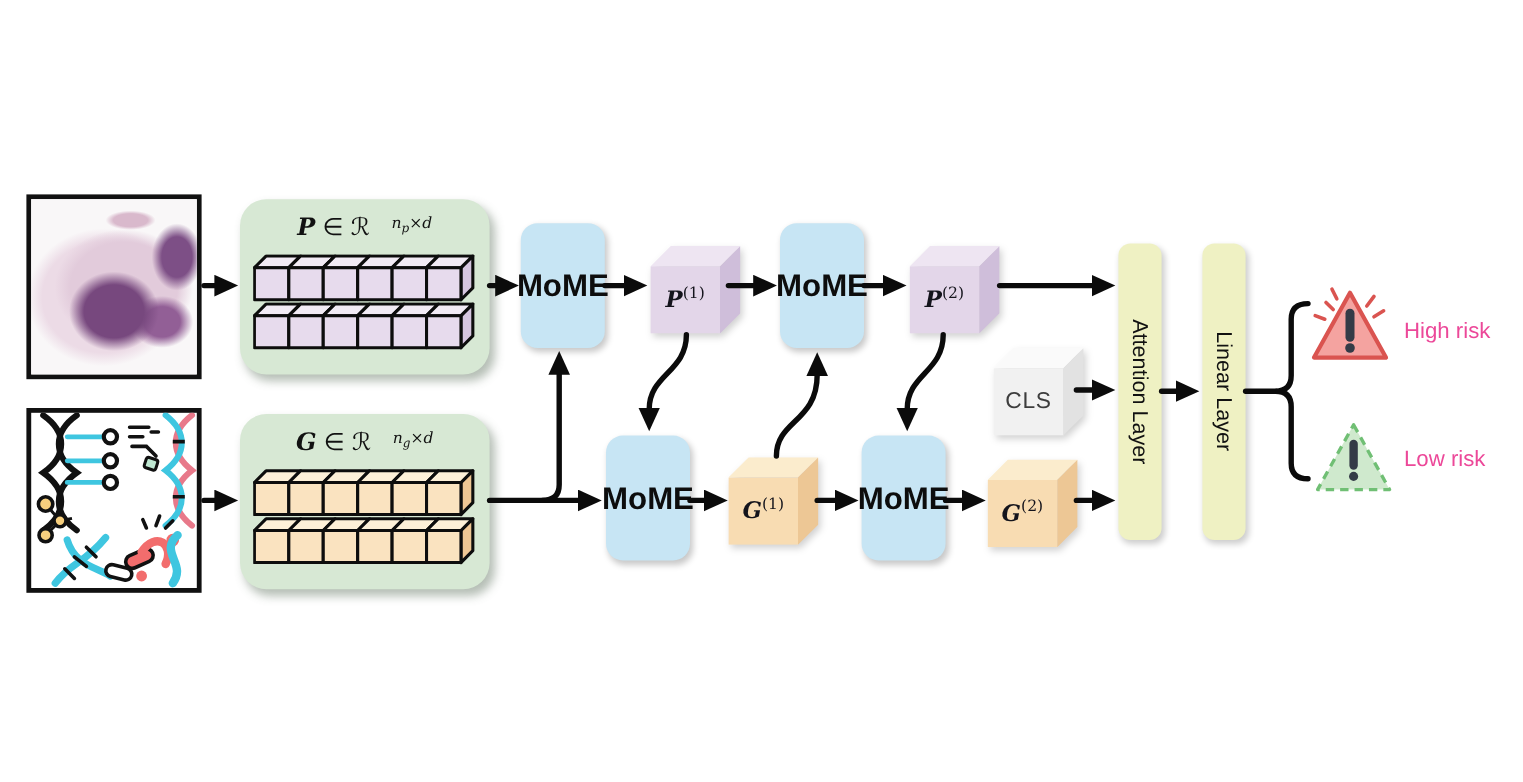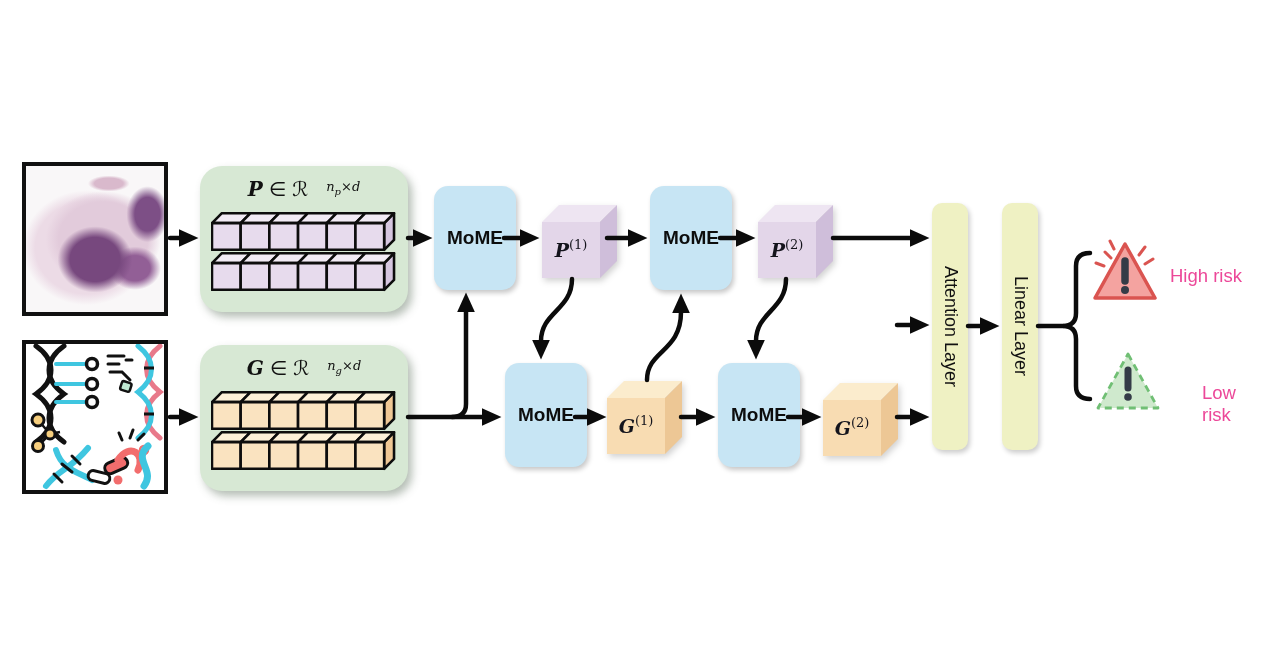--- a/index.html
+++ b/index.html
@@ -26,23 +26,23 @@
              font-family:"DejaVu Serif","DejaVu Sans",serif;font-size:20px;color:#111;}
   .mat-label .mvar{font-weight:bold;font-style:italic;margin-right:6px;}
   .mat-label .melem{margin-right:6px;font-family:"DejaVu Sans",sans-serif;}
   .mat-label .mspace{font-style:italic;}
   .mat-label sup{font-size:13px;line-height:0;margin-left:18px;}
   .mat-label sup i{font-style:italic;}
   .mat-label sup sub{font-size:10px;font-style:italic;line-height:0;}
   .tok-row{position:absolute;left:11px;width:186px;height:40px;}
 
   
-  .mome{position:absolute;width:82px;height:104px;border-radius:14px;background:var(--mome-blue,#c7e5f4);
+  .mome{position:absolute;width:70px;height:104px;border-radius:14px;background:var(--mome-blue,#c7e5f4);
         box-shadow:2px 3px 5px rgba(0,0,0,.22);display:flex;align-items:center;justify-content:center;
-        font-size:19px;font-weight:600;color:#0d0d0d;}
+        font-size:26px;font-weight:600;color:#0d0d0d;}
 
   
   .cube3d{position:absolute;width:75px;height:73px;}
   .cube3d svg{filter:drop-shadow(2px 3px 3px rgba(0,0,0,.18));}
   .cube-label{position:absolute;left:0;top:17px;width:58px;height:56px;display:flex;align-items:center;justify-content:center;
               font-family:"DejaVu Serif","DejaVu Sans",serif;font-size:19px;color:#14141c;}
   .cube-label .cvar{font-weight:bold;font-style:italic;}
   .cube-label sup{font-size:13px;position:relative;top:-6px;}
   .cube-label.sans{font-family:"Liberation Sans",sans-serif;color:#3d3d3d;font-size:19px;letter-spacing:.5px;}
 
@@ -197,41 +197,47 @@
   </div>
   <div class="cube3d" style="left:823px;top:383px;--c-front:var(--cube-orange-front,#f8dcb2);--c-top:var(--cube-orange-top,#fbeccd);--c-side:var(--cube-orange-side,#edc795);">
     <svg width="75" height="73">
         <use href="#bigcube"></use>
       </svg>
     <div class="cube-label">
         <span class="cvar">G</span>
         <sup>(2)</sup>
       </div>
   </div>
+  <div class="cube3d" style="left:828px;top:290px;--c-front:var(--cube-gray-front,#f1f1f1);--c-top:var(--cube-gray-top,#fafafa);--c-side:var(--cube-gray-side,#e2e2e2);">
+    <svg width="75" height="73">
+        <use href="#bigcube"></use>
+      </svg>
+    <div class="cube-label sans">CLS</div>
+  </div>
 
   <div class="layer" style="left:932px;top:203px;">
     <span>Attention Layer</span>
   </div>
   <div class="layer" style="left:1002px;top:203px;">
     <span>Linear Layer</span>
   </div>
 
   <svg class="abs" style="left:1083px;top:228px;" width="84" height="84">
     <path d="M22,24 L28,30 M13,35 L21,38 M27,13 L31,21 M62,19 L56,27 M70,31 L62,36" stroke="var(--high-risk-border,#da5450)" stroke-width="3" stroke-linecap="round"></path>
     <polygon points="42,16 72,70 12,70" fill="var(--high-risk-fill,#f4a3a0)" stroke="var(--high-risk-border,#da5450)" stroke-width="3.5" stroke-linejoin="round"></polygon>
     <path d="M42,33 L42,53" stroke="var(--exclaim-dark,#343b47)" stroke-width="7.5" stroke-linecap="round"></path>
     <circle cx="42" cy="62" r="4" fill="var(--exclaim-dark,#343b47)"></circle>
   </svg>
   <svg class="abs" style="left:1090px;top:344px;" width="76" height="72">
     <polygon points="38,10 68,64 8,64" fill="var(--low-risk-fill,#cfe9cd)" stroke="var(--low-risk-border,#70bf74)" stroke-width="2.8" stroke-dasharray="7 5" stroke-linejoin="round"></polygon>
     <path d="M38,26 L38,44" stroke="var(--exclaim-dark,#343b47)" stroke-width="7" stroke-linecap="round"></path>
     <circle cx="38" cy="53" r="3.8" fill="var(--exclaim-dark,#343b47)"></circle>
   </svg>
   <div class="risk-label" style="left:1170px;top:265px;">High risk</div>
-  <div class="risk-label" style="left:1170px;top:382px;margin-left:32px;">Low risk</div>
+  <div class="risk-label" style="left:1170px;top:371px;">Low risk</div>
 
   <svg class="overlay" width="1269" height="652">
     <defs>
       <marker id="ah" markerWidth="4.8" markerHeight="4.2" refX="0.3" refY="2" orient="auto" markerUnits="strokeWidth">
         <path d="M0,0 L4.4,2 L0,4 Z" fill="var(--arrow-black,#0b0b0b)"></path>
       </marker>
     </defs>
     <g stroke="var(--arrow-black,#0b0b0b)" stroke-width="4.5" fill="none" stroke-linecap="round">
       <path d="M170,238 H180" marker-end="url(#ah)"></path>
       <path d="M408,238 H414" marker-end="url(#ah)"></path>

